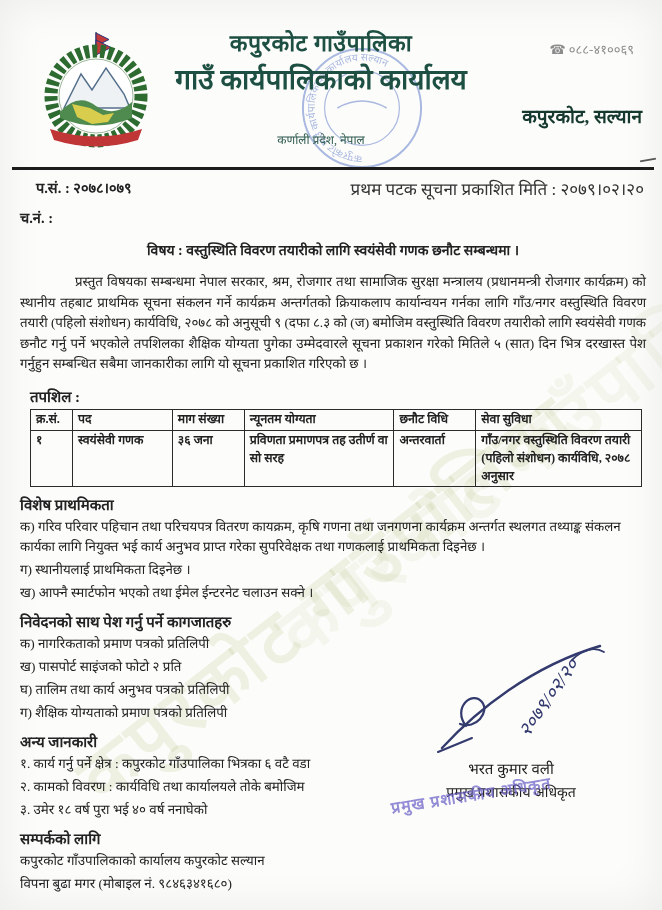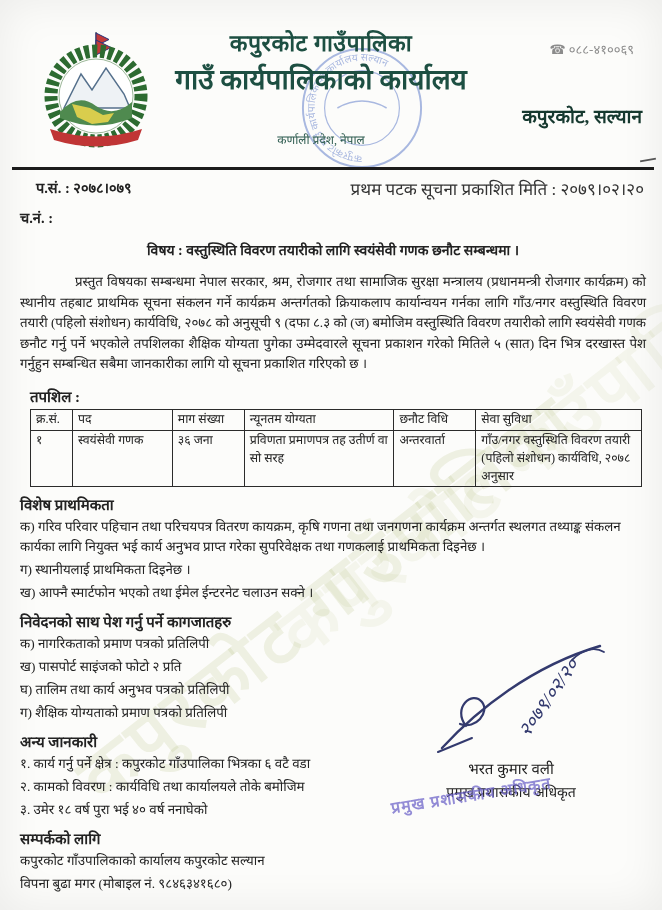--- a/index.html
+++ b/index.html
@@ -26,21 +26,21 @@
   .content { position:absolute; left:20px; right:16px; top:174px; font-size:13.3px; }
   .ref-row { display:flex; justify-content:space-between; align-items:center;margin-left:16px; }
   .ps { font-weight:bold; font-size:14.5px; }
   .pub { font-size:17px; color:#333; margin-top:3px; padding-right:2px; }
   .chn { font-weight:bold; font-size:14.5px; margin-top:7px; }
   .subject { text-align:center; font-weight:600; font-size:14px; margin-top:13px; }
   .body-par { margin-top:13px; text-align:justify; text-indent:55px; line-height:1.55; }
   .tapasil-label { font-weight:bold; font-size:15px; margin-top:11px; margin-left:10px; }
   table.tapasil { width:612px; margin:3px 0 0 10px; border-collapse:collapse; font-size:12.3px; }
   table.tapasil th, table.tapasil td {
-    border:1.5px solid #2b2b2b; padding:1px 5px; text-align:left; vertical-align:top; font-weight:normal; line-height:1.45;
+    border:1.5px solid #2b2b2b; padding:1px 5px; text-align:left; vertical-align:top; font-weight:bold; line-height:1.45;
   }
   .c1{width:42px;} .c2{width:100px;} .c3{width:72px;} .c4{width:150px;} .c5{width:82px;} .c6{width:166px;}
   .section-title { font-weight:bold; font-size:15px; margin-top:7px; }
   .item { margin-top:3px; line-height:1.5; }
   .gap { margin-top:8px; }
   
   .sig-block { position:absolute; right:26px; top:638px; width:250px; text-align:center; }
   .sig-svg { width:200px; height:118px; margin-left:42px; }
   .sig-name { font-size:15px; color:#1d1d1d; margin-top:-2px; }
   .sig-desig { font-size:14px; margin-top:4px; }

